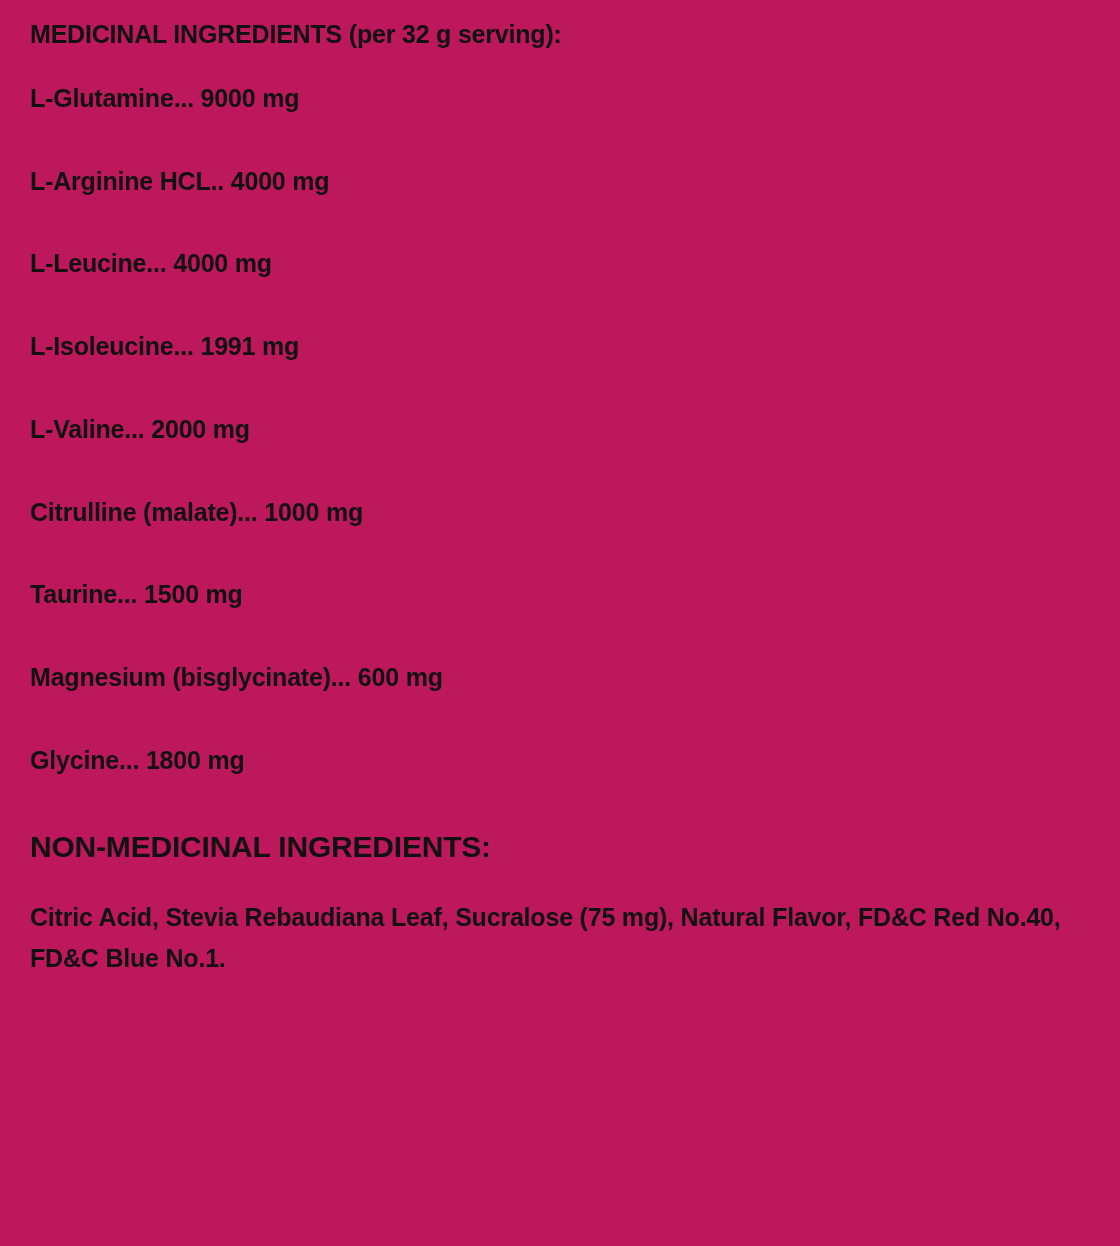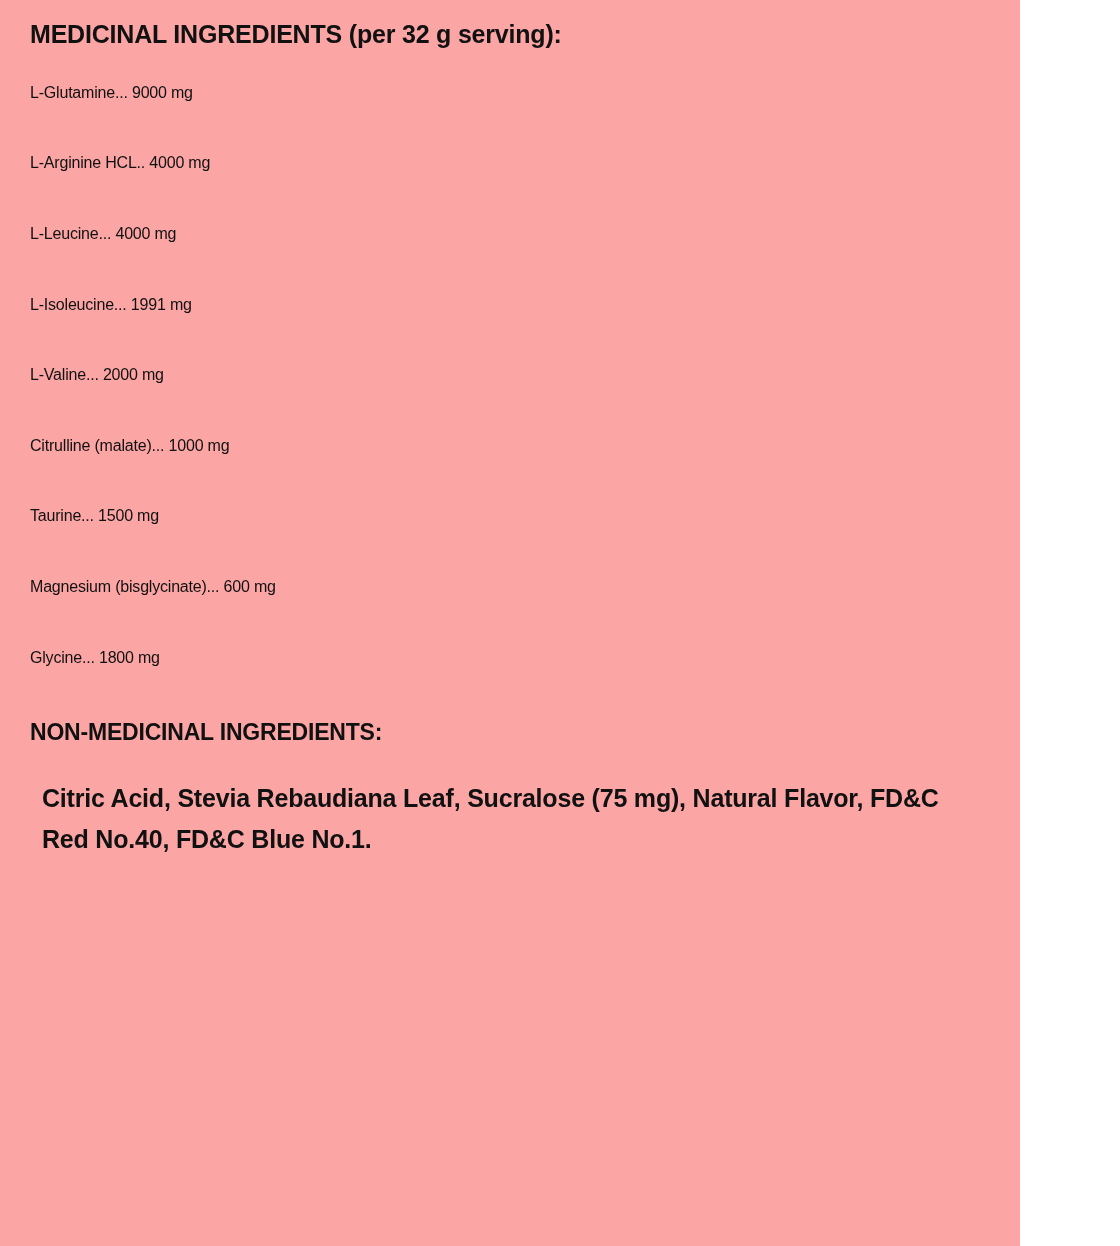--- a/index.html
+++ b/index.html
@@ -9,58 +9,58 @@
   }
   body {
     width: 1120px;
     min-height: 1246px;
     font-family: "Liberation Sans", sans-serif;
     color: #111111;
     -webkit-font-smoothing: antialiased;
   }
   .page {
     box-sizing: border-box;
-    width: 1020px;
+    width: 1120px;
     min-height: 1246px;
     padding: 18px 24px 20px 30px;
-    background: #fca5a5;
+    background: #be185d;
   }
   .heading {
     font-size: 25px;
     font-weight: 700;
     line-height: 1.35;
     letter-spacing: -0.2px;
     margin: 0 0 30px 0;
   }
   .ing-list {
     margin: 0;
     padding: 0;
     list-style: none;
   }
   .ing-item {
-    font-size: 16px;
-    font-weight: 400;
+    font-size: 25px;
+    font-weight: 700;
     line-height: 1.35;
     letter-spacing: -0.2px;
     margin: 0 0 49px 0;
     white-space: pre;
   }
   .subheading {
-    font-size: 23px;
+    font-size: 30px;
     font-weight: 700;
     line-height: 1.35;
     letter-spacing: -0.2px;
     margin: 18px 0 30px 0;
   }
   .nonmed-text {
     font-size: 25px;
     font-weight: 700;
     line-height: 1.62;
     letter-spacing: -0.2px;
-    margin: 12px;
+    margin: 0;
     max-width: 1060px;
   }
 </style>
 </head>
 <body>
 
 <div class="page">
 
   <h1 class="heading">MEDICINAL INGREDIENTS (per 32 g serving):</h1>
 

